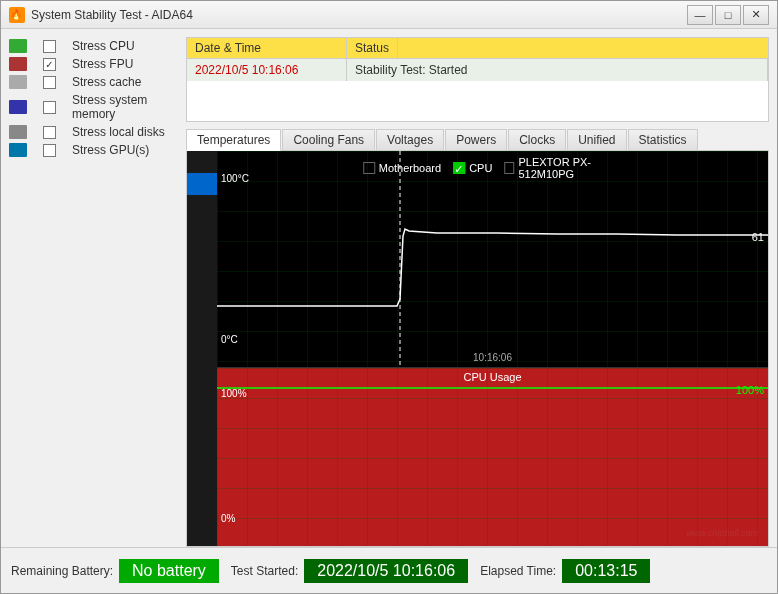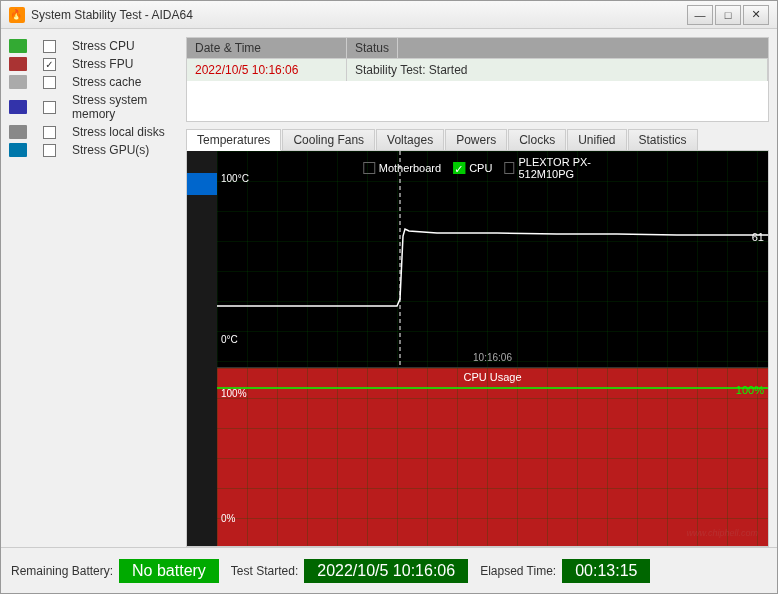--- a/index.html
+++ b/index.html
@@ -19,21 +19,21 @@
     
     .left-panel { width: 185px; padding: 8px; flex-shrink: 0; }
     .checkbox-item { display: flex; align-items: center; gap: 16px; padding: 2px 0; cursor: pointer; }
     .checkbox { width: 13px; height: 13px; border: 1px solid #777; background: white; flex-shrink: 0; display: flex; align-items: center; justify-content: center; }
     .checkbox.checked::after { content: '✓'; font-size: 10px; color: #333; }
     .checkbox-label { font-size: 12px; color: #333; }
     
     .right-panel { flex: 1; display: flex; flex-direction: column; padding: 8px 8px 0 0; }
     
     .info-table { border: 1px solid #ccc; background: white; margin-bottom: 0; flex-shrink: 0; }
-    .info-table-header { display: flex; background: #a3a3a3; border-bottom: 1px solid #ccc; }
+    .info-table-header { display: flex; background: #fde047; border-bottom: 1px solid #ccc; }
     .info-col-header { padding: 3px 8px; font-size: 12px; color: #333; font-weight: normal; border-right: 1px solid #ccc; }
     .info-row { display: flex; background: #e8f0e8; }
     .info-cell { padding: 4px 8px; font-size: 12px; border-right: 1px solid #ccc; color: #cc0000; min-width: 160px; }
     .info-cell.status { color: #333; flex: 1; }
     
     .main-area { flex: 1; display: flex; flex-direction: column; overflow: hidden; }
     
     .tabs-row { display: flex; padding: 6px 0 0 0; gap: 1px; flex-shrink: 0; }
     .tab { padding: 3px 10px; font-size: 12px; cursor: pointer; border: 1px solid #ccc; background: linear-gradient(to bottom, #f0f0f0, #e0e0e0); color: #333; position: relative; top: 1px; }
     .tab.active { background: white; border-bottom: 1px solid white; z-index: 1; }

